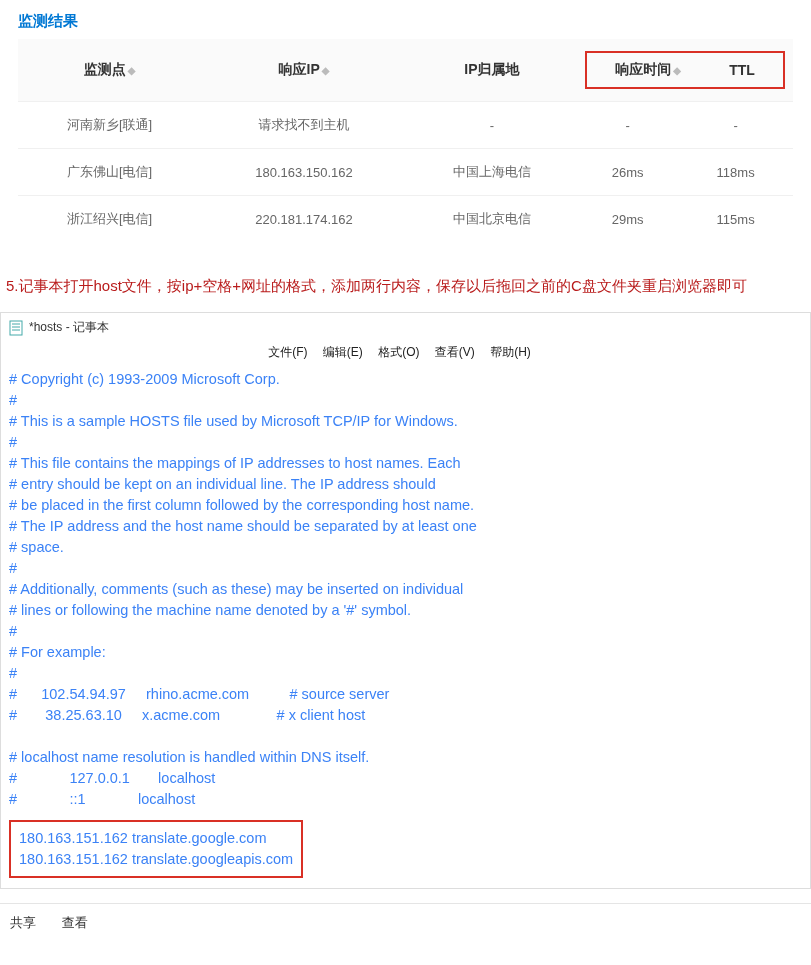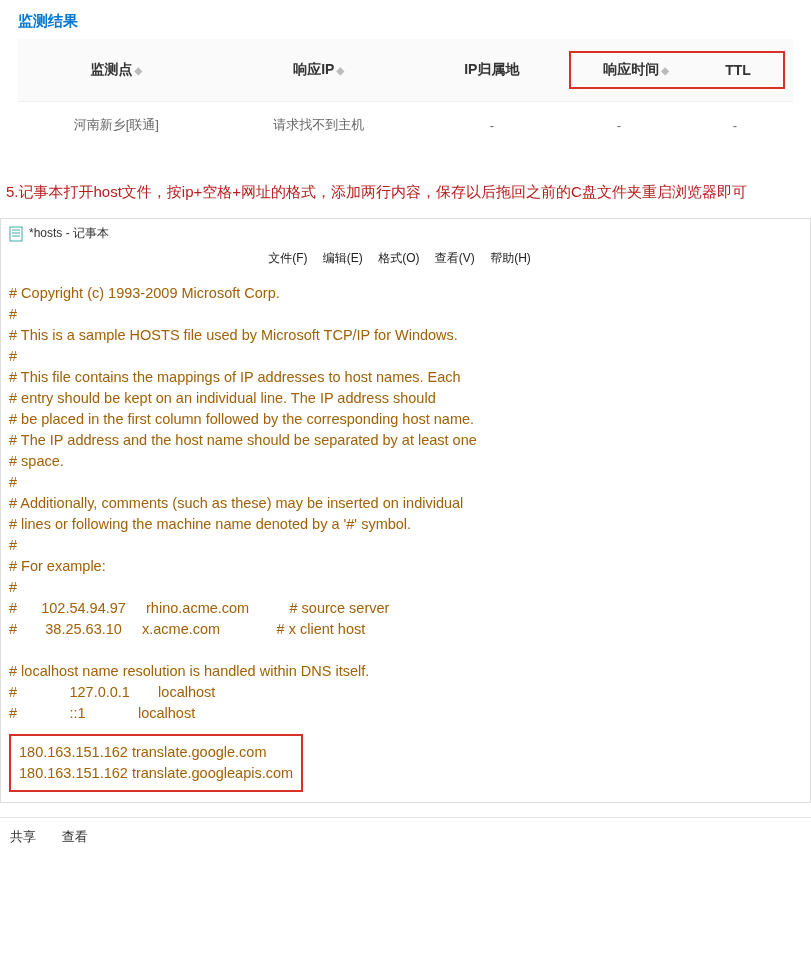--- a/index.html
+++ b/index.html
@@ -12,21 +12,21 @@
   .ip-link { color:#2a7ab9; }
   .error-text { color:#d93025; }
   .highlight-box-red { border:2px solid #d93025; }
   .step-text { font-size:15px; color:#b91c1c; padding:14px 6px; line-height:1.6; }
   .notepad { border:1px solid #ddd; margin:0 0 14px 0; }
   .np-titlebar { display:flex; align-items:center; padding:6px 8px; font-size:12px; color:#333; }
   .np-icon { width:14px; height:16px; margin-right:6px; position:relative; }
   .np-icon svg { width:14px; height:16px; }
   .np-menu { padding:2px 8px 4px 8px; font-size:12px; color:#222;text-align:center; }
   .np-menu span { margin-right:12px; }
-  .np-body { padding:4px 5px 10px 8px; font-family: "Segoe UI", "Microsoft YaHei", sans-serif; font-size:14.5px; color:#a16207; line-height:1.45; white-space:pre;margin-top:8px; }
+  .np-body { padding:4px 5px 10px 8px; font-family: "Segoe UI", "Microsoft YaHei", sans-serif; font-size:14.5px; color:#3b82f6; line-height:1.45; white-space:pre; }
   .hosts-added { border:2px solid #d93025; padding:6px 8px; display:inline-block; margin-top:10px; }
   .explorer { border-top:1px solid #e5e5e5; padding-top:6px; }
   .exp-toolbar { font-size:13px; color:#333; padding:4px 10px 8px 10px; }
   .exp-toolbar span { margin-right:22px; }
   th.boxed-group { padding:4px; }
   .th-inner { padding:8px 4px; display:flex; justify-content:space-around; align-items:center; }
 </style>
 </head>
 <body>
 
@@ -46,20 +46,34 @@
         </th>
       </tr>
     </thead>
     <tbody id="monitor-body">
         <tr>
           <td>河南新乡[联通]</td>
           <td class="error-text">请求找不到主机</td>
           <td>-</td>
           <td>-</td>
           <td>-</td>
+        </tr>
+        <tr>
+          <td>广东佛山[电信]</td>
+          <td class="ip-link">180.163.150.162</td>
+          <td>中国上海电信</td>
+          <td>26ms</td>
+          <td>118ms</td>
+        </tr>
+        <tr>
+          <td>浙江绍兴[电信]</td>
+          <td class="ip-link">220.181.174.162</td>
+          <td>中国北京电信</td>
+          <td>29ms</td>
+          <td>115ms</td>
         </tr>
       </tbody>
   </table>
 </div>
 
 <div class="step-text">5.记事本打开host文件，按ip+空格+网址的格式，添加两行内容，保存以后拖回之前的C盘文件夹重启浏览器即可</div>
 
 <div class="notepad">
   <div class="np-titlebar">
     <span class="np-icon">

